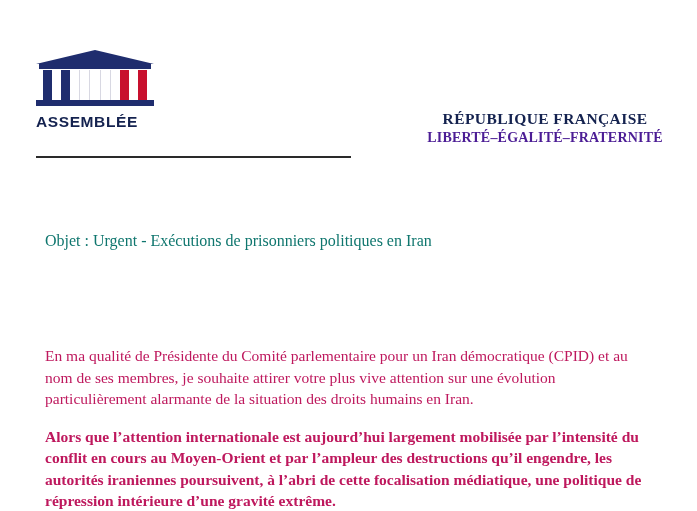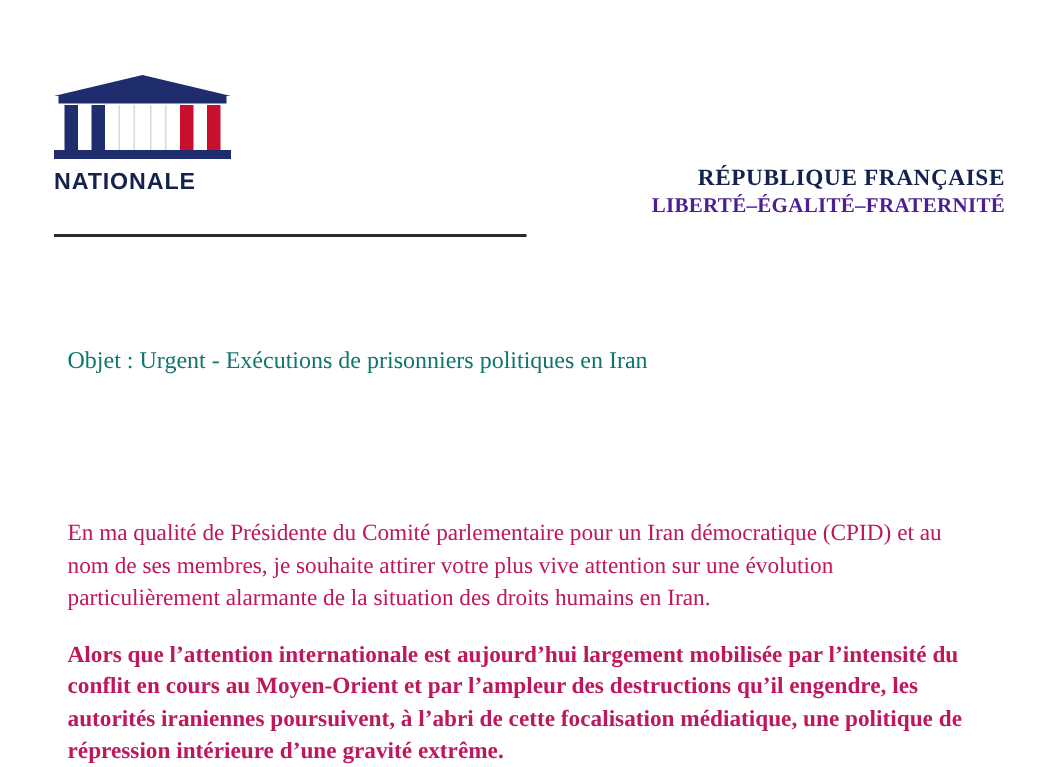--- a/index.html
+++ b/index.html
@@ -110,21 +110,21 @@
     width: 315px;
     height: 1.6px;
     background: #2a2a2a;
   }
 
   .republic {
     position: absolute;
     left: 420px;
     top: 66px;
     width: 250px;
-    text-align: right;
+    text-align: center;
   }
   .republic .line1 {
     font-family: "Liberation Serif", serif;
     font-size: 15.5px;
     font-weight: bold;
     letter-spacing: 0.4px;
     color: #14224f;
     white-space: nowrap;
   }
   .republic .line2 {
@@ -200,21 +200,21 @@
           <div class="col blue"></div>
           <div class="col blue"></div>
           <div class="col white"></div>
           <div class="col white"></div>
           <div class="col red"></div>
           <div class="col red"></div>
         </div>
         <div class="base"></div>
       </div>
       <div class="logo-text">
-        <div>NATIONALE</div>
+        <div>ASSEMBLÉE</div>
       </div>
     </div>
 
     <div class="header-rule"></div>
 
     <div class="republic">
       <div class="line1">RÉPUBLIQUE FRANÇAISE</div>
       <div class="line2">LIBERTÉ–ÉGALITÉ–FRATERNITÉ</div>
     </div>
 

